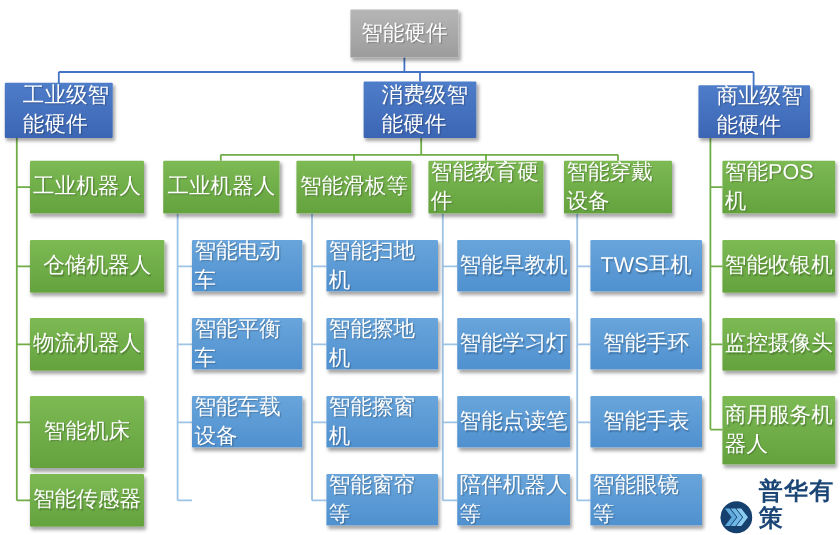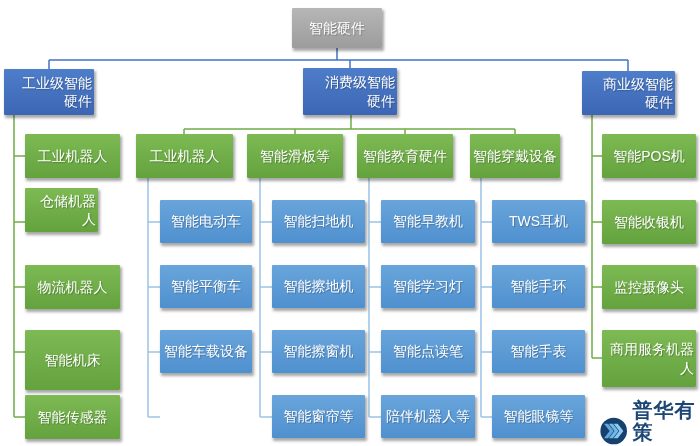--- a/index.html
+++ b/index.html
@@ -3,21 +3,21 @@
 <meta charset="utf-8">
 <style>
   html,body{margin:0;padding:0;background:#ffffff;}
   .stage{
     position:relative;width:700px;height:446px;background:#ffffff;
     font-family:"Liberation Sans",sans-serif;overflow:hidden;
   }
   .connectors{position:absolute;left:0;top:0;pointer-events:none;}
   .box{
     position:absolute;display:flex;align-items:center;justify-content:center;
-    text-align:right;color:#ffffff;font-size:14px;line-height:1.32;
+    text-align:left;color:#ffffff;font-size:18px;line-height:1.32;
     padding:1px 2px;box-sizing:border-box;
     box-shadow:1.5px 2.5px 3px rgba(0,0,0,0.35);
     text-shadow:1px 1px 1px rgba(0,0,0,0.25);
     border-radius:1px;
   }
   .gray{background:linear-gradient(#b6b6b6,#9c9c9c);}
   .blue-dark{background:linear-gradient(#4e7dc9,#3c66b4);padding-left:15px;}
   .blue{background:linear-gradient(#69a5db,#4f90cf);}
   .green{background:linear-gradient(#7dba54,#64a23e);}
   .logo{position:absolute;left:600px;top:399px;display:flex;align-items:center;gap:5px;}
@@ -47,21 +47,21 @@
     </g>
   </svg>
 
   <div class="box gray" style="left:292px;top:8px;width:90px;height:40px">智能硬件</div>
 
   <div class="box blue-dark" style="left:4px;top:69px;width:90px;height:46px">工业级智能硬件</div>
   <div class="box blue-dark" style="left:303px;top:68px;width:94px;height:47px">消费级智能硬件</div>
   <div class="box blue-dark" style="left:582px;top:71px;width:93px;height:44px">商业级智能硬件</div>
 
   <div class="box green" style="left:25px;top:134px;width:95px;height:44px">工业机器人</div>
-  <div class="box green" style="left:25px;top:188px;width:73px;height:44px">仓储机器人</div>
+  <div class="box green" style="left:25px;top:200px;width:112px;height:44px">仓储机器人</div>
   <div class="box green" style="left:25px;top:265px;width:95px;height:44px">物流机器人</div>
   <div class="box green" style="left:25px;top:330px;width:95px;height:60px">智能机床</div>
   <div class="box green" style="left:25px;top:395px;width:95px;height:44px">智能传感器</div>
 
   <div class="box green" style="left:136px;top:134px;width:97px;height:44px">工业机器人</div>
   <div class="box green" style="left:247px;top:134px;width:96px;height:44px">智能滑板等</div>
   <div class="box green" style="left:357px;top:134px;width:96px;height:44px">智能教育硬件</div>
   <div class="box green" style="left:470px;top:134px;width:90px;height:44px">智能穿戴设备</div>
 
   <div class="box blue" style="left:160px;top:200px;width:92px;height:43px">智能电动车</div>

